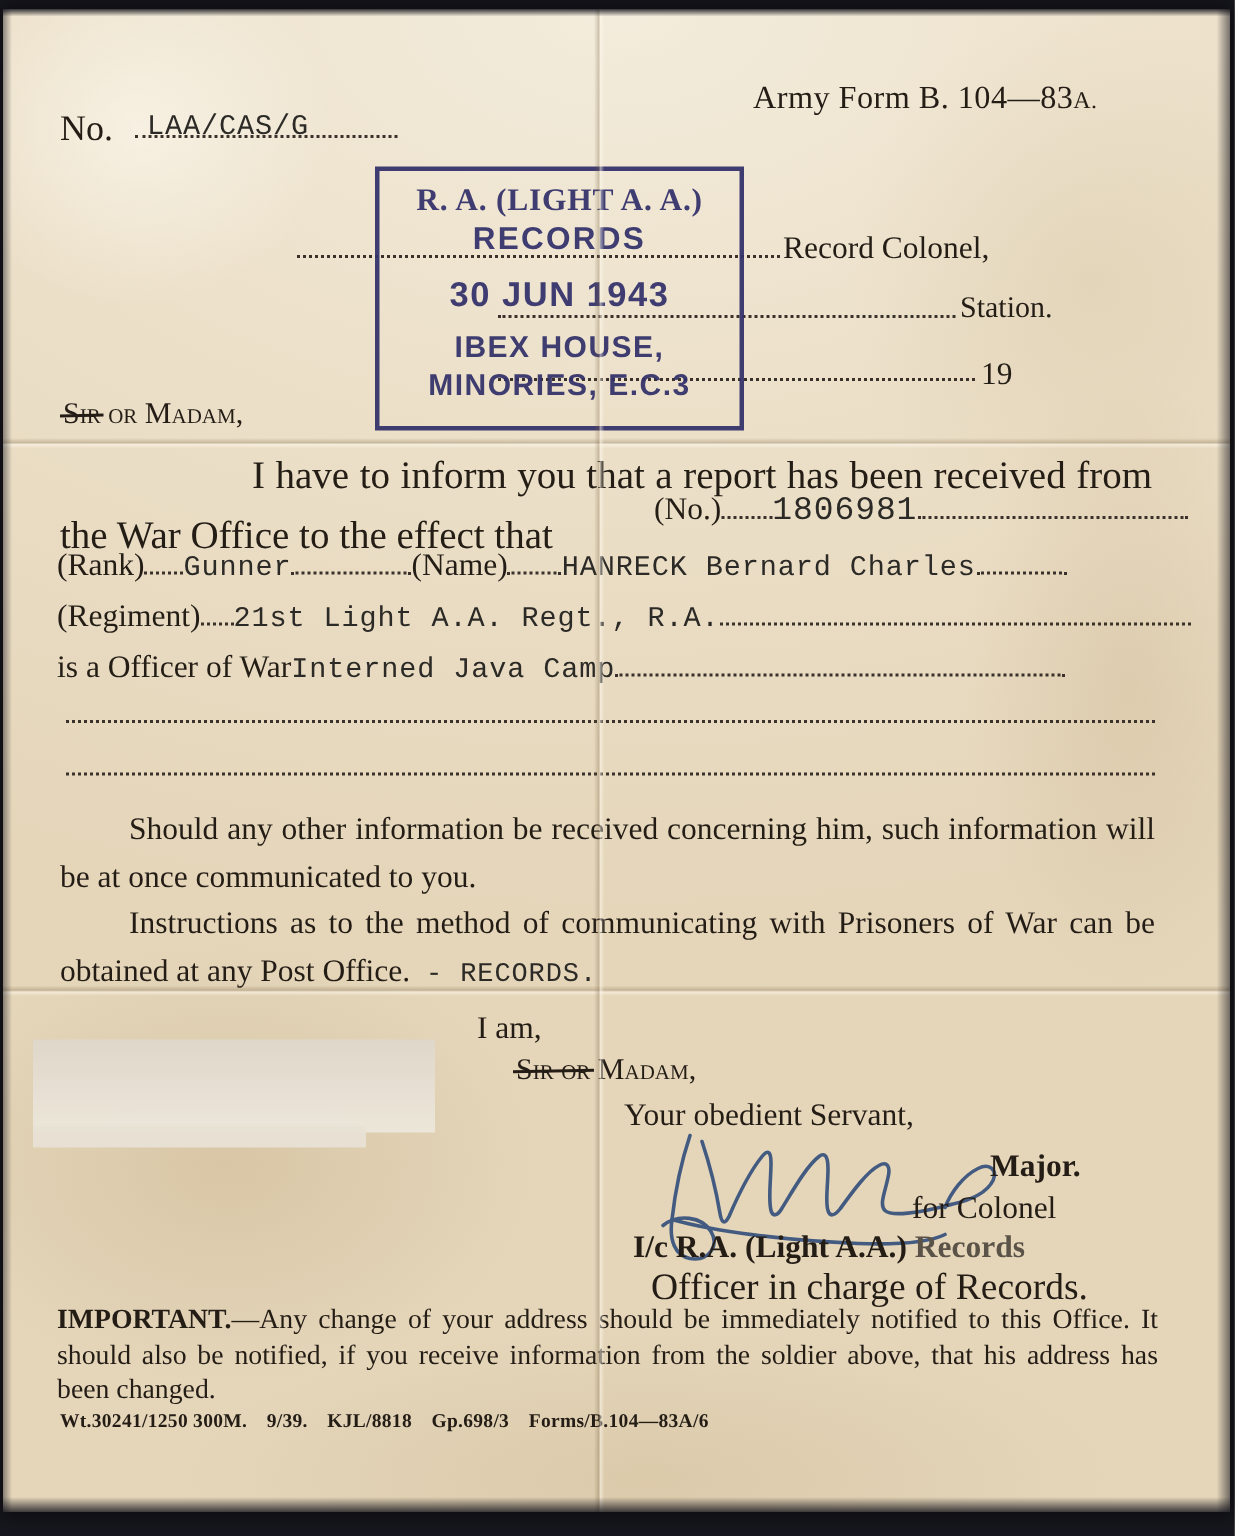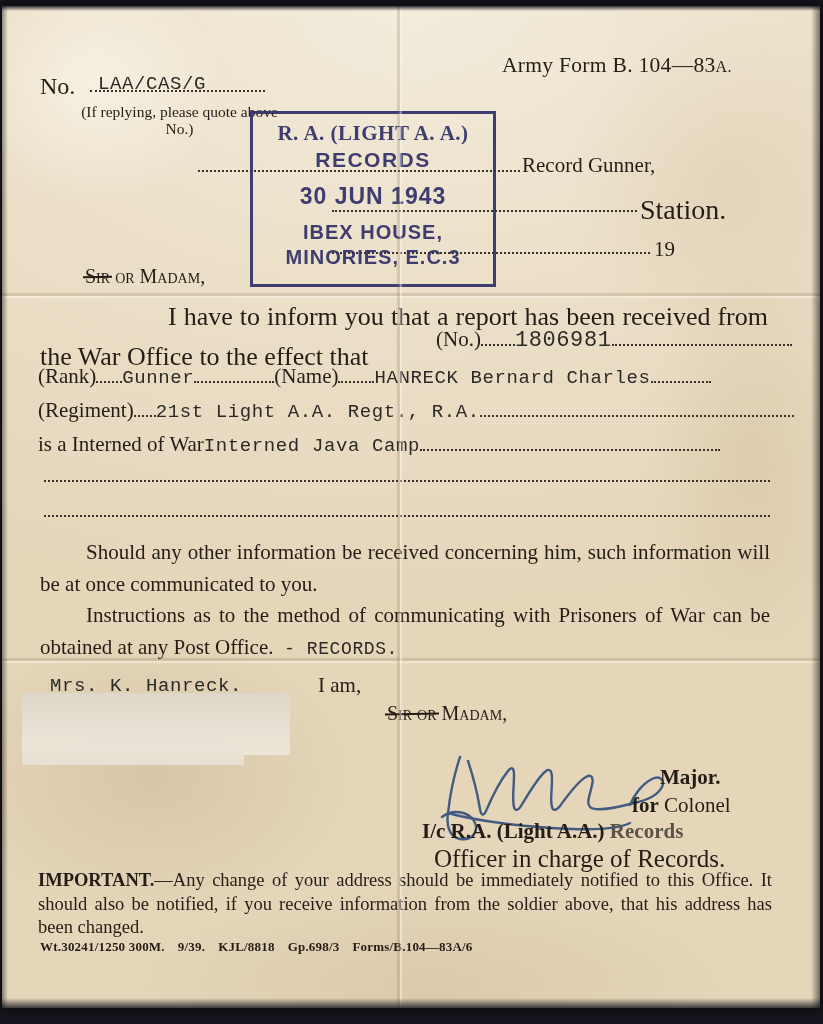--- a/index.html
+++ b/index.html
@@ -40,21 +40,21 @@
   
   .edge-top{position:absolute;left:0;top:0;width:100%;height:5px;background:linear-gradient(to bottom,rgba(20,20,28,.85),rgba(20,20,28,0));}
   .edge-bot{position:absolute;left:0;bottom:0;width:100%;height:10px;background:linear-gradient(to top,rgba(20,20,28,.8),rgba(20,20,28,0));}
   .edge-l{position:absolute;left:0;top:0;height:100%;width:6px;background:linear-gradient(to right,rgba(20,20,28,.45),rgba(20,20,28,0));}
   .edge-r{position:absolute;right:0;top:0;height:100%;width:9px;background:linear-gradient(to left,rgba(20,20,28,.55),rgba(20,20,28,0));}
 
   
   .content{position:absolute;left:0;top:1px;width:790px;height:1002px;color:#1b1712;}
   .print{font-family:"Liberation Serif", serif;color:#241d16;}
   .sc{font-variant:small-caps;}
-  .strike{position:relative;margin-left:43px;}
+  .strike{position:relative;}
   .strike:after{content:"";position:absolute;left:-2px;right:-2px;top:52%;height:2px;background:#241d16;transform:rotate(-1.2deg);}
 
   
   .typed{
     font-family:"Liberation Mono", monospace;
     color:#2c2a26;letter-spacing:.6px;
   }
 
   
   .dots{
@@ -75,21 +75,21 @@
   #nodots{left:88px;top:83px;width:175px;}
   #ifreply{left:70px;top:96px;font-size:15.5px;line-height:1.12;text-align:center;width:215px;white-space:normal;}
 
   
   .ruleline{position:absolute;border-bottom:2px dotted #3a322a;height:0;}
   #rl1{left:196px;top:163px;width:322px;}
   #rl2{left:330px;top:203px;width:305px;}
   #rl3{left:330px;top:245px;width:318px;}
 
   #recordoffice{left:520px;top:146px;font-size:21px;}
-  #station{left:638px;top:187px;font-size:28px;}
+  #station{left:638px;top:187px;font-size:20px;}
   #year19{left:652px;top:230px;font-size:21px;}
 
   #salut{left:40px;top:258px;font-size:20px;}
 
   #p1{left:38px;top:290px;width:728px;font-size:26px;line-height:1.52;white-space:normal;text-align:justify;}
   #p1 .indent{display:inline-block;width:128px;}
 
   .fieldrow{position:absolute;font-size:21px;}
   #rowno{left:434px;top:320px;}
   #rank{left:36px;top:357px;}
@@ -110,21 +110,21 @@
     filter:blur(.4px);}
   #redaction2{position:absolute;left:20px;top:744px;width:222px;height:14px;
     background:rgba(232,226,213,.95);}
 
   #iam{left:316px;top:666px;font-size:21px;}
   #sirmadam2{left:342px;top:695px;font-size:20px;}
   #yours{left:414px;top:724px;font-size:21px;}
 
   #major{left:658px;top:758px;font-size:21px;font-weight:bold;}
   #forcolonel{left:606px;top:786px;font-size:21px;}
-  #forcolonel b{font-weight:bold;margin-left:24px;}
+  #forcolonel b{font-weight:normal;}
   #icline{left:420px;top:812px;font-size:21px;font-weight:bold;text-align:right;}
   #icline .faded{color:#5b5348;font-weight:bold;}
   #officerline{left:432px;top:838px;font-size:25px;}
 
   
   #signature{position:absolute;left:432px;top:744px;width:260px;height:92px;}
 
   #important{left:36px;top:862px;width:734px;font-size:18.5px;line-height:1.28;white-space:normal;text-align:justify;}
   #important b{font-weight:bold;}
   #imprint{left:38px;top:932px;font-size:13px;font-weight:bold;letter-spacing:.2px;}
@@ -156,27 +156,26 @@
     <div class="stain s1"></div>
     <div class="stain s3"></div>
 
     <div class="content">
 
       <div class="abs print" id="armyform"><span>Army Form B. 104</span><span>—83</span><span class="sc smallcap">A.</span></div>
 
       <div class="abs print" id="nolabel">No.</div>
       <div class="abs typed" id="novalue">LAA/CAS/G</div>
       <div class="ruleline" id="nodots"></div>
-      <div class="abs print" id="ifreply">(If replying, please quote above No.)</div>
 
       <div class="ruleline" id="rl1"></div>
       <div class="ruleline" id="rl2"></div>
       <div class="ruleline" id="rl3"></div>
 
-      <div class="abs print" id="recordoffice">Record Gunner,</div>
+      <div class="abs print" id="recordoffice">Record Colonel,</div>
       <div class="abs print" id="station">Station.</div>
       <div class="abs print" id="year19">19</div>
 
       <div id="stamp">
         <div class="l1">R. A.  (LIGHT A. A.)</div>
         <div class="l2">RECORDS</div>
         <div class="l3">30 JUN 1943</div>
         <div class="l4">IBEX HOUSE,</div>
         <div class="l5">MINORIES, E.C.3</div>
       </div>
@@ -184,35 +183,35 @@
       <div class="abs print sc" id="salut"><span class="strike">Sir</span> <span>or Madam,</span></div>
 
       <div class="abs print" id="p1"><span class="indent"></span><span>I have to inform you that a report has been received from the War Office to the effect that</span></div>
 
       <div class="abs fieldrow print" id="rowno"><span>(No.)</span><span class="dots" style="width:34px"></span><span class="typed" style="font-size:22px">1806981</span><span class="dots" style="width:180px"></span></div>
 
       <div class="abs fieldrow print" id="rank"><span>(Rank)</span><span class="dots" style="width:26px"></span><span class="typed" style="font-size:19px">Gunner</span><span class="dots" style="width:80px"></span><span>(Name)</span><span class="dots" style="width:36px"></span><span class="typed" style="font-size:19px">HANRECK  Bernard Charles</span><span class="dots" style="width:60px"></span></div>
 
       <div class="abs fieldrow print" id="regiment"><span>(Regiment)</span><span class="dots" style="width:22px"></span><span class="typed" style="font-size:19px">21st Light A.A. Regt., R.A.</span><span class="dots" style="width:314px"></span></div>
 
-      <div class="abs fieldrow print" id="powline"><span>is a Interned of War</span><span class="typed" style="font-size:19px">Interned Java Camp</span><span class="dots" style="width:300px"></span></div>
+      <div class="abs fieldrow print" id="powline"><span>is a Officer of War</span><span class="typed" style="font-size:19px">Interned Java Camp</span><span class="dots" style="width:300px"></span></div>
 
       <div class="blankline" id="bl1"></div>
       <div class="blankline" id="bl2"></div>
 
       <div class="abs print" id="p2"><span class="pindent"></span><span>Should any other information be received concerning him, such information will be at once communicated to you.</span></div>
 
       <div class="abs print" id="p3"><span class="pindent"></span><span>Instructions as to the method of communicating with Prisoners of War can be obtained at any Post Office.</span> &nbsp;<span class="typed" style="font-size:18px">-  RECORDS.</span></div>
 
-      <div class="abs typed" id="addressee">Mrs. K. Hanreck.</div>
       <div id="redaction"></div>
       <div id="redaction2"></div>
 
       <div class="abs print" id="iam">I am,</div>
       <div class="abs print sc" id="sirmadam2"><span class="strike">Sir or</span> <span>Madam,</span></div>
+      <div class="abs print" id="yours">Your obedient Servant,</div>
 
       <svg id="signature" viewBox="0 0 260 92">
         <g fill="none" stroke="#2d4a7a" stroke-width="2.4" stroke-linecap="round" stroke-linejoin="round" opacity="0.88">
           <path d="M26,6 C20,24 16,44 14,62 C12,76 16,86 26,88 C38,90 46,80 40,70 C34,60 18,58 8,66"></path>
           <path d="M34,10 C40,28 44,46 46,58 C47,64 49,66 52,60 C58,46 66,30 74,20 C78,15 80,17 80,24 C80,36 78,48 80,56 C81,60 84,60 87,55 C95,42 104,26 112,20 C116,17 118,20 118,28 C118,40 116,50 118,56 C119,60 122,60 126,55 C134,44 144,30 152,26 C157,23 160,26 158,34 C156,44 152,52 156,56 C160,60 178,58 200,52"></path>
           <path d="M200,52 C214,49 224,44 228,36 C231,29 226,24 218,28 C208,33 200,44 196,54"></path>
           <path d="M14,62 C42,70 90,76 138,78 C168,79 186,77 196,72"></path>
         </g>
       </svg>
 

